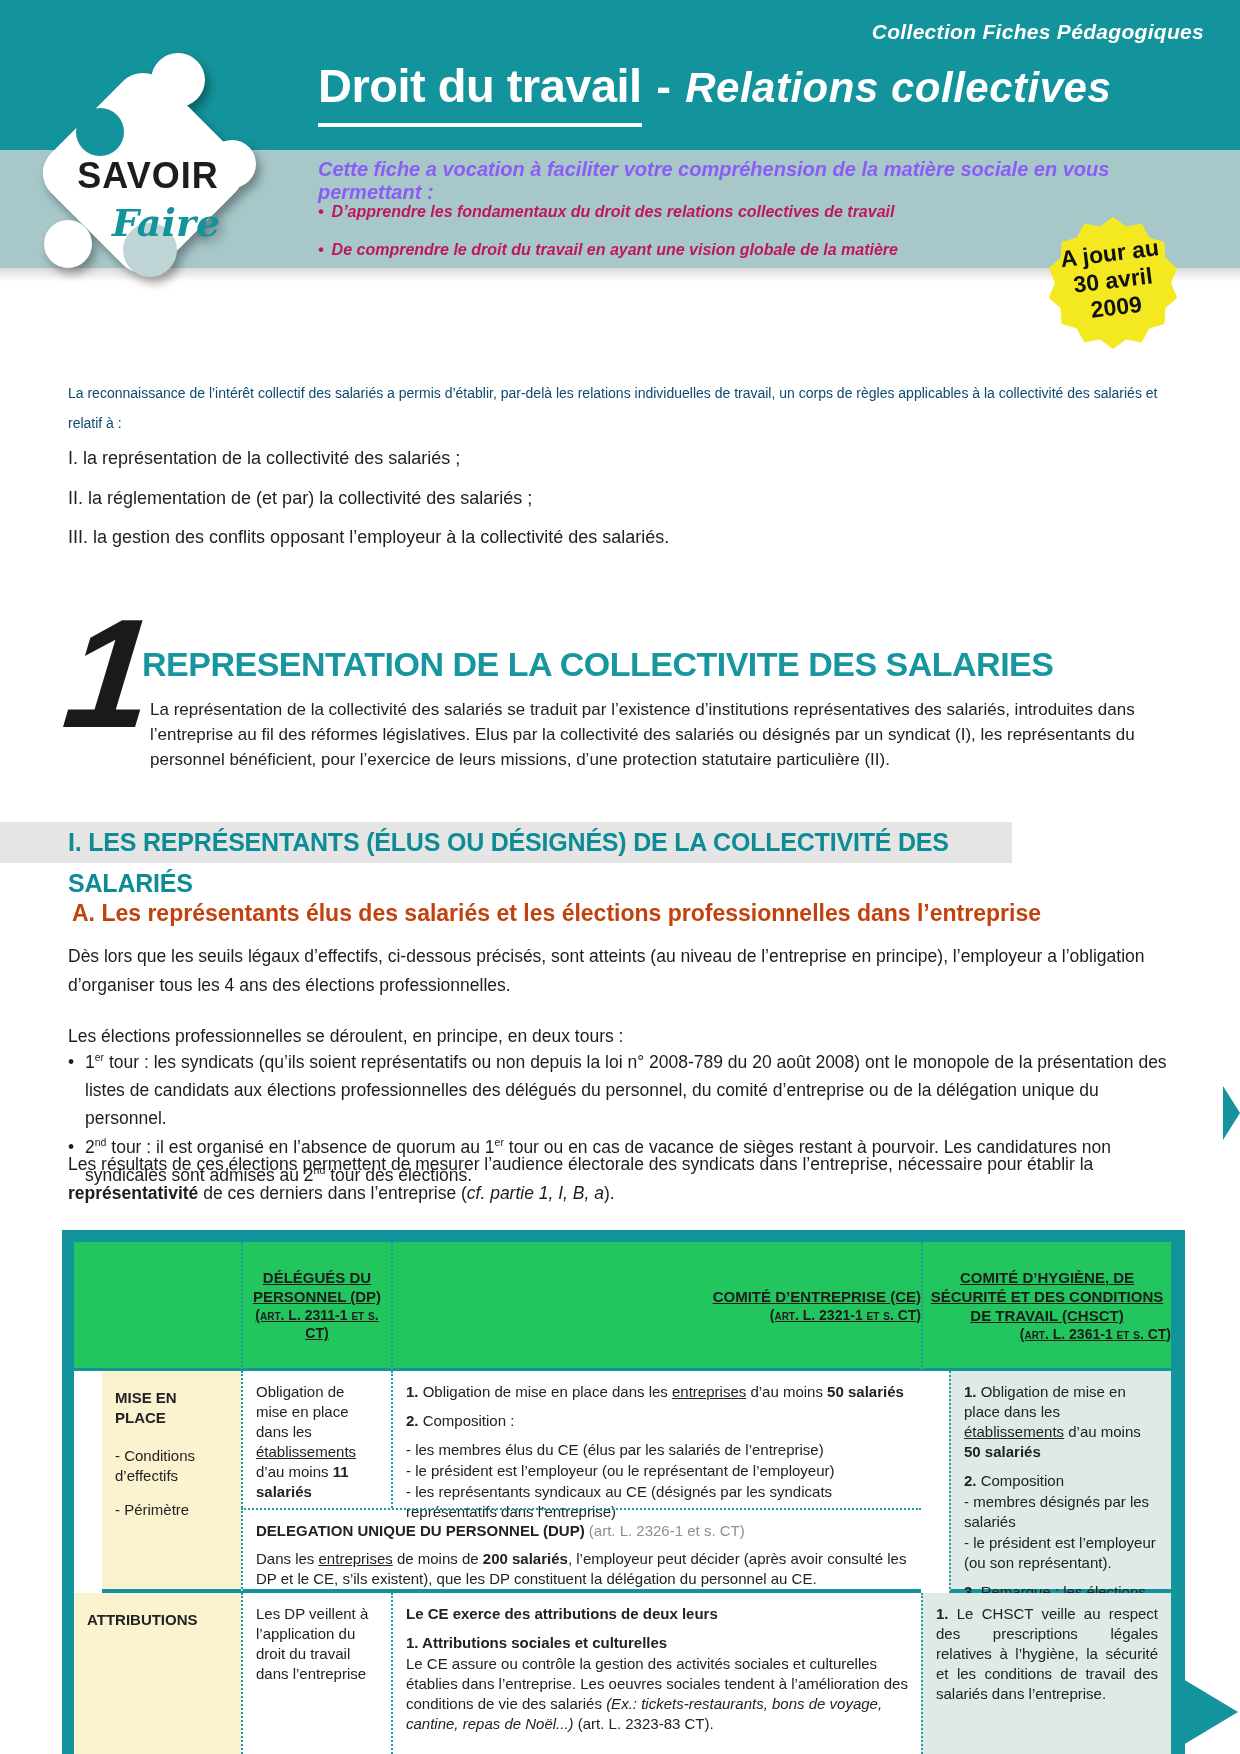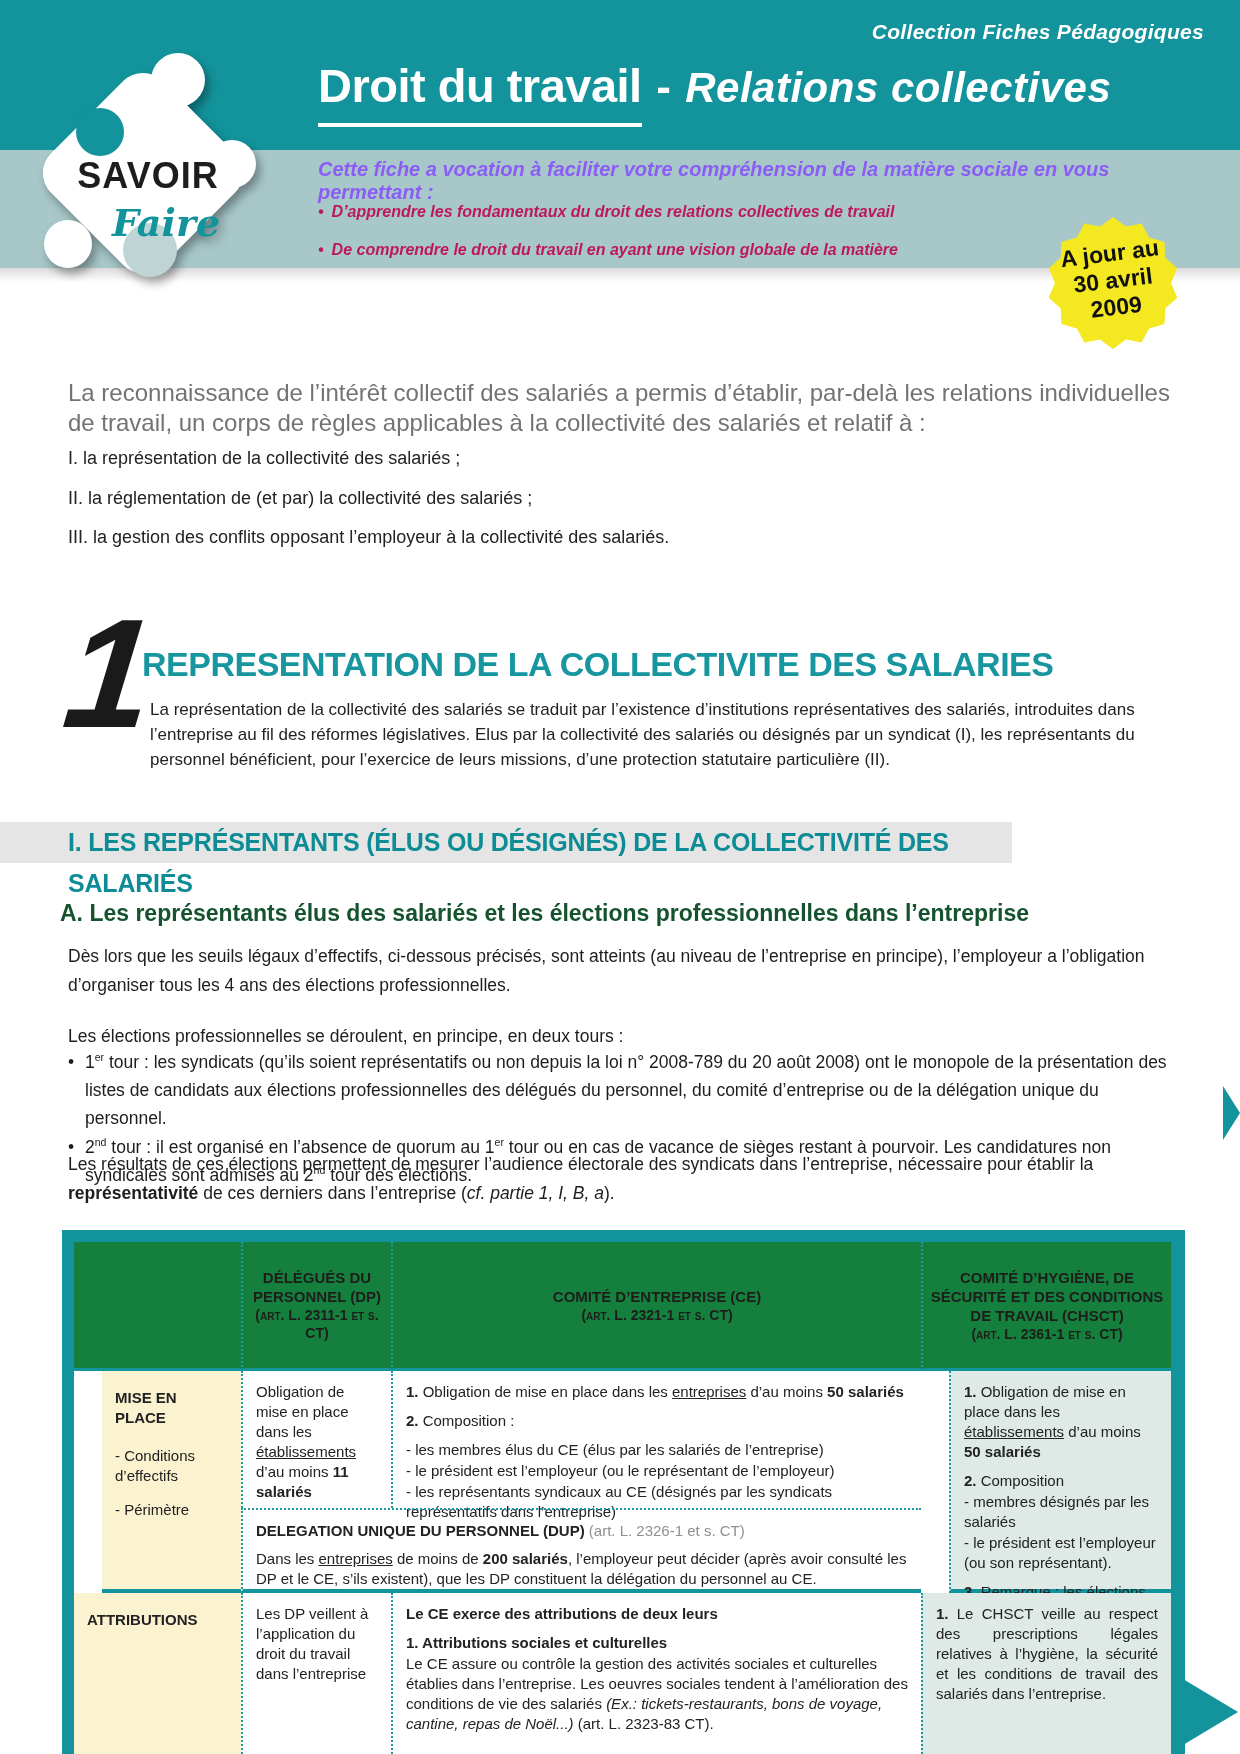--- a/index.html
+++ b/index.html
@@ -36,39 +36,39 @@
   .logo-txt2 { font:italic bold 38px "DejaVu Serif", serif; fill:#13939B; }
 
   
   .badge { position:absolute; left:1046px; top:216px; width:134px; height:134px; z-index:5; }
   .badge svg { position:absolute; left:0; top:0; }
   .badge-text { position:absolute; left:0; top:24px; width:134px; text-align:center;
                 transform:rotate(-7deg); font-weight:bold; font-size:23px; line-height:27px; color:#111; }
 
   
   .p-lead { position:absolute; left:68px; top:378px; width:1108px;
-            font-size:24px; line-height:30px; color:#737373; }
+            font-size:14px; line-height:30px; color:#0c4a6e; }
   .roman-item { position:absolute; left:68px; width:1108px; font-size:18px; color:#222; }
   .ri-1 { top:448px; } .ri-2 { top:488px; } .ri-3 { top:527px; }
 
   
   .big-num { position:absolute; left:66px; top:596px; font-size:155px; line-height:155px;
              font-weight:bold; font-style:italic; color:#1a1a1a; transform:skewX(-6deg); }
   .part-title { position:absolute; left:142px; top:645px; width:1040px;
                 font-size:34px; font-weight:bold; color:#17969F; letter-spacing:-.5px; }
   .part-lead  { position:absolute; left:142px; top:697px; width:1000px;
                 font-size:17px; line-height:25px; color:#222;margin-left:8px; }
 
   .section-band { position:absolute; left:0; top:822px; width:1012px; height:41px;
                   background:#e5e5e5; }
   .section-band span { display:block; padding-left:68px; line-height:41px;
                   font-size:25px; font-weight:bold; color:#0D8C96; letter-spacing:-.2px; }
 
-  .sub-a-title { position:absolute; left:60px; top:900px; width:1100px;
-                 font-size:23px; font-weight:bold; color:#14532d; }
+  .sub-a-title { position:absolute; left:72px; top:900px; width:1100px;
+                 font-size:23px; font-weight:bold; color:#c2410c; }
   .p-des  { position:absolute; left:68px; top:942px; width:1108px; font-size:17.5px; line-height:29px; }
   .p-two  { position:absolute; left:68px; top:1022px; width:1108px; font-size:17.5px; line-height:29px; }
   .bullets { position:absolute; left:68px; top:1048px; width:1112px; list-style:none; }
   .bullets li { position:relative; padding-left:17px; font-size:17.5px; line-height:28px; margin-bottom:1px; }
   .bullets li::before { content:"•"; position:absolute; left:0; top:0; }
   .p-results { position:absolute; left:68px; top:1150px; width:1108px; font-size:17.5px; line-height:29px; }
 
   .fmt-sup  { vertical-align:super; font-size:.6em; line-height:0; }
   .fmt-b    { font-weight:bold; }
   .fmt-u    { text-decoration:underline; }
@@ -77,23 +77,23 @@
 
   
   .tbl { position:absolute; left:62px; top:1230px; width:1123px; height:524px;
          background:#fff; border-top:12px solid #13939B; border-left:12px solid #13939B;
          border-right:14px solid #13939B;
          display:grid; grid-template-columns:167px 150px 530px 250px;
          grid-template-rows:129px 137px 85px auto; }
   .cell { padding:11px 13px; font-size:15px; line-height:20px; color:#222; }
   .dotl { border-left:2px dotted #1B9BA3; }
 
-  .th { background:#15803d; border-bottom:3px solid #13939B;
-        display:flex; flex-direction:column; justify-content:center; align-items:center;
-        text-align:center; }
+  .th { background:#22c55e; border-bottom:3px solid #13939B;
+        display:flex; flex-direction:column; justify-content:center; align-items:flex-end;
+        text-align:center;text-decoration:underline; }
   .th .t-name { font-weight:bold; font-size:15px; line-height:19px; }
   .th .t-ref  { font-size:14px; line-height:18px; font-variant:small-caps; font-weight:bold; }
 
   .lbl { background:#FBF2D0; }
   .lbl .lbl-title { font-weight:bold; font-size:15px; margin:6px 0 18px 0; }
   .lbl .lbl-item  { font-size:15px; margin-bottom:14px; }
   .span2 { grid-row:span 2;margin-left:28px; }
   .bb-solid { border-bottom:4px solid #13939B; }
   .chsct { background:#DFEAE7; }
   .cell p { margin-bottom:9px; }

